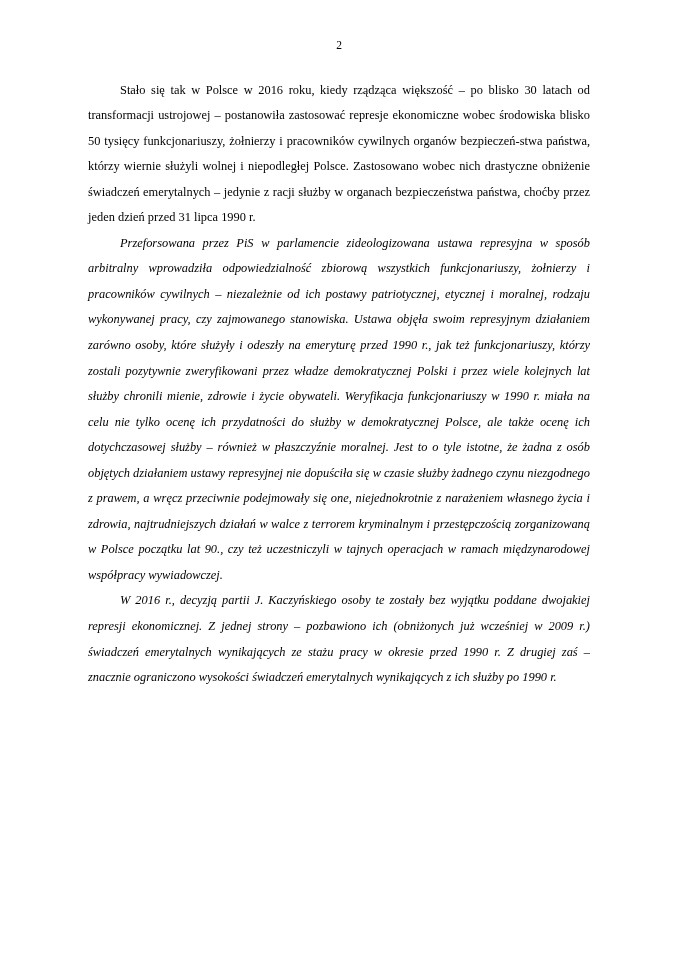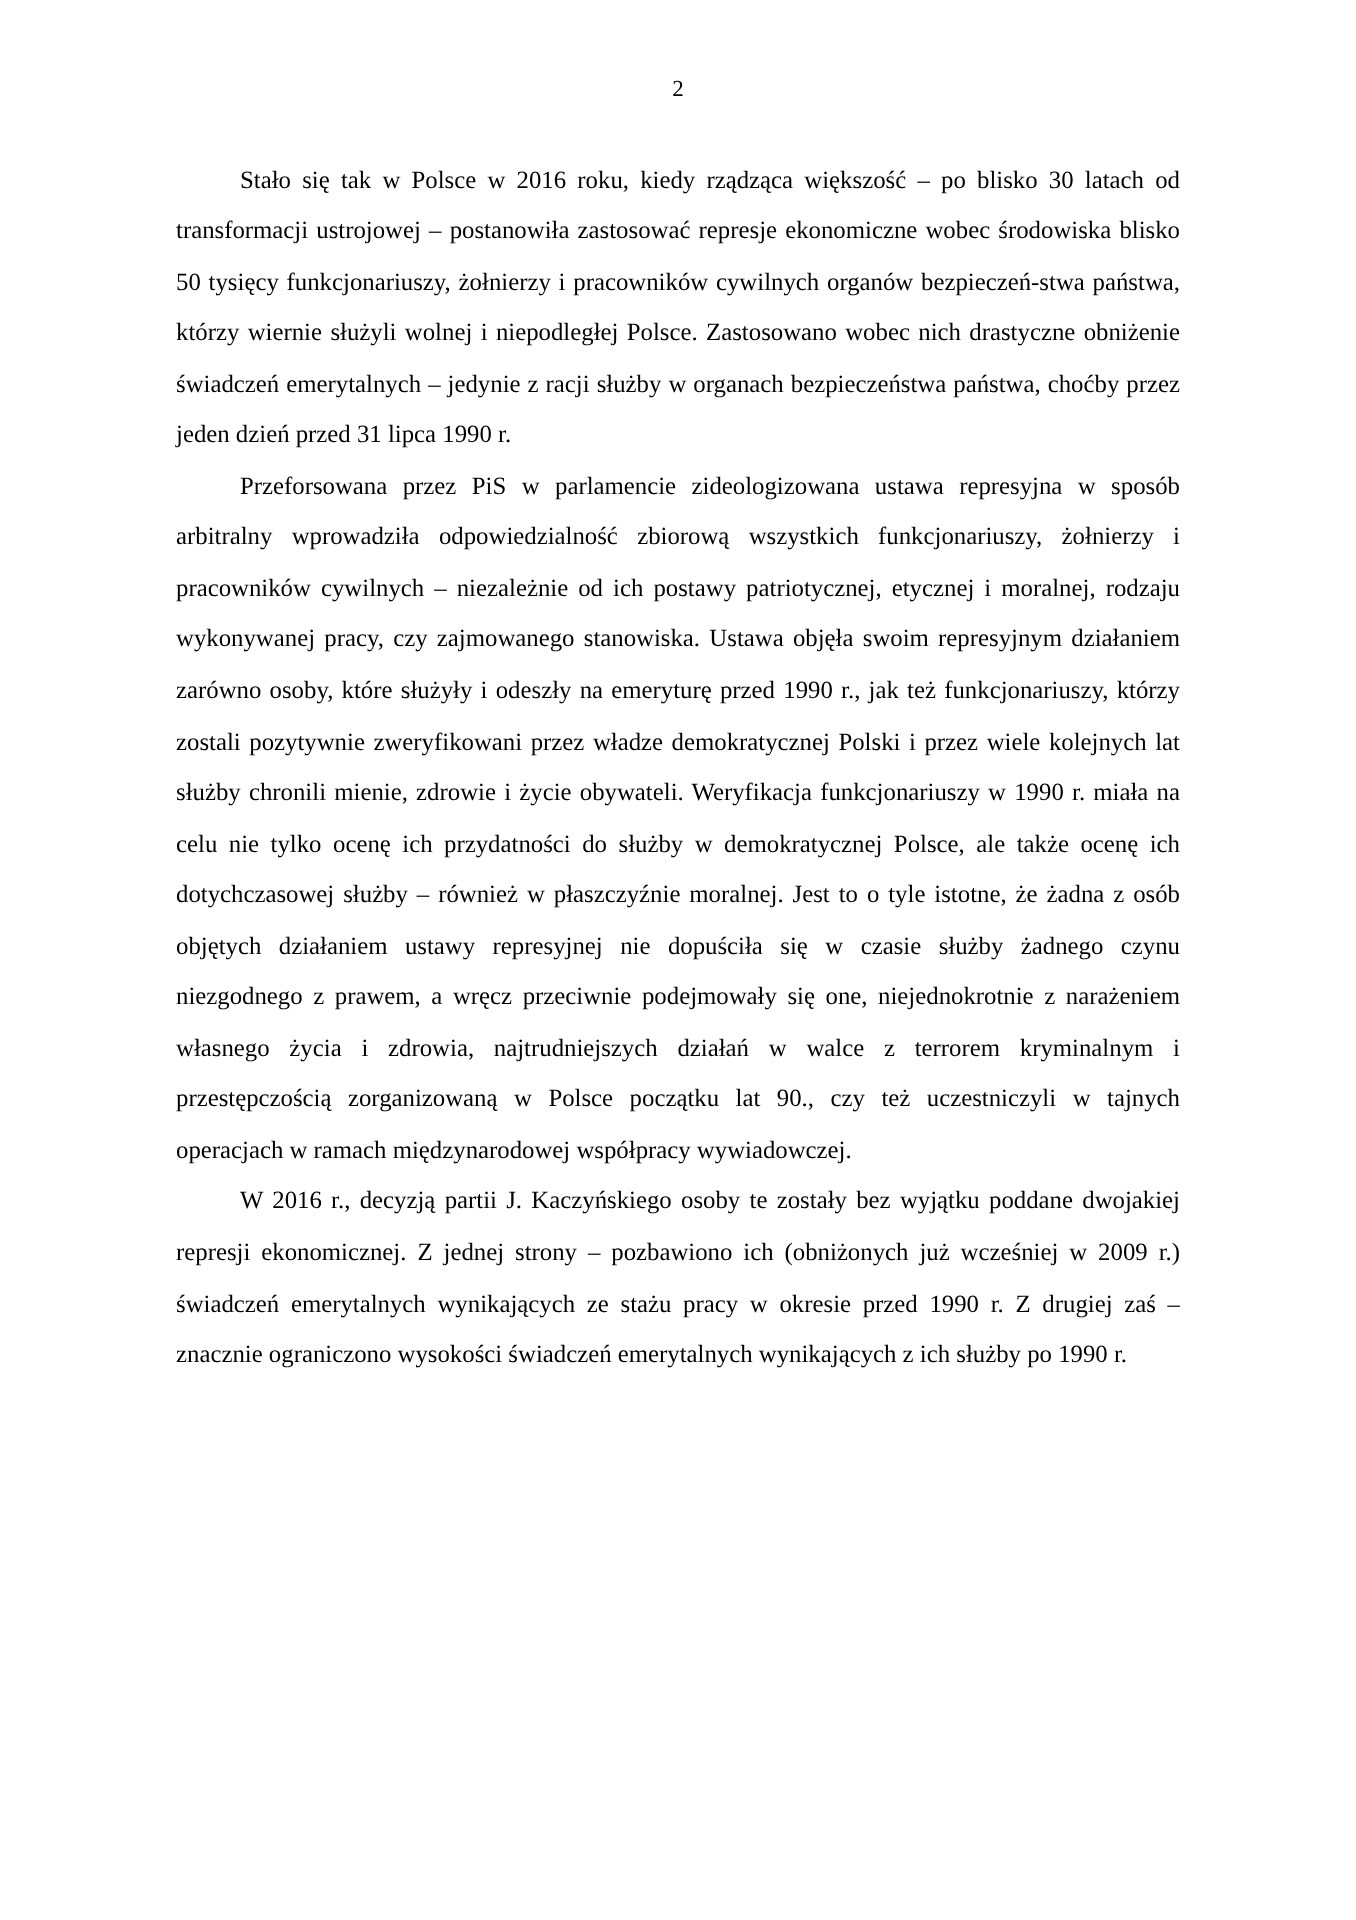--- a/index.html
+++ b/index.html
@@ -33,20 +33,21 @@
     text-align: justify;
     text-justify: inter-word;
   }
   .para {
     margin: 0;
     text-indent: 32px;
     hyphens: manual;
   }
   .para + .para {
     margin-top: 0px;
+    font-style: italic;
   }
 </style>
 </head>
 <body>
 
 <div class="page">
 
   <div class="page-number">2</div>
 
   <div class="body-text">

